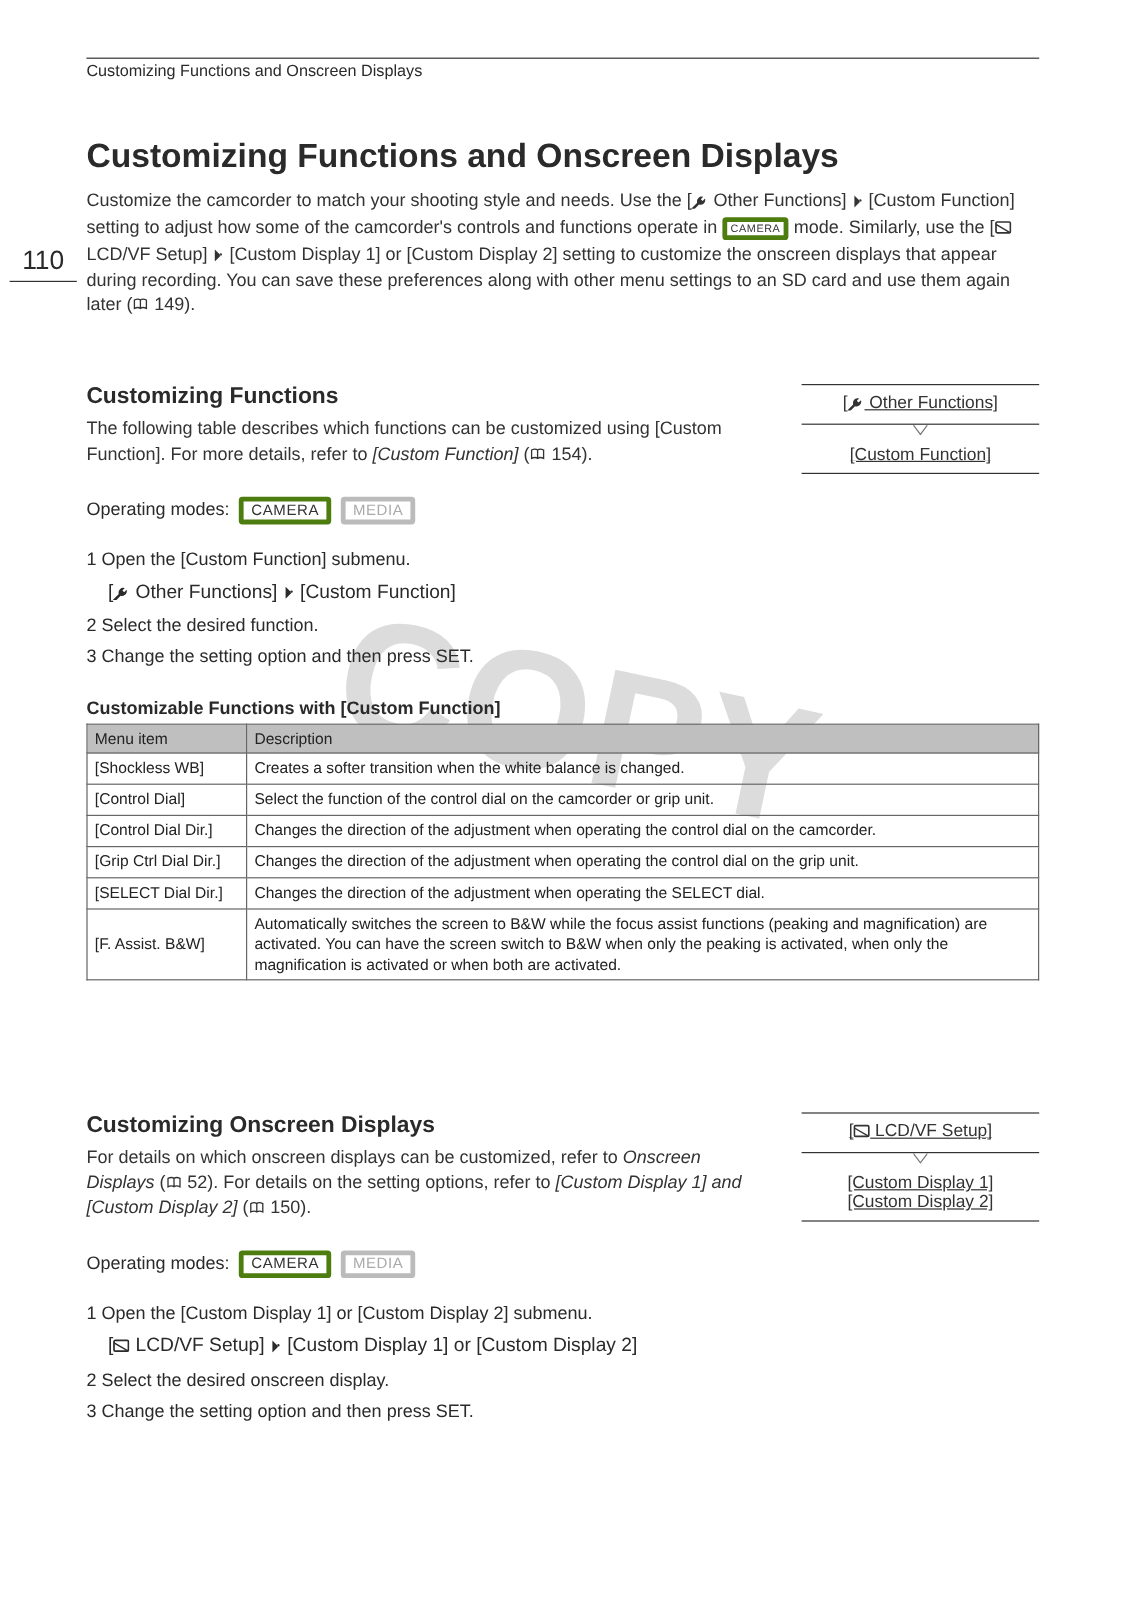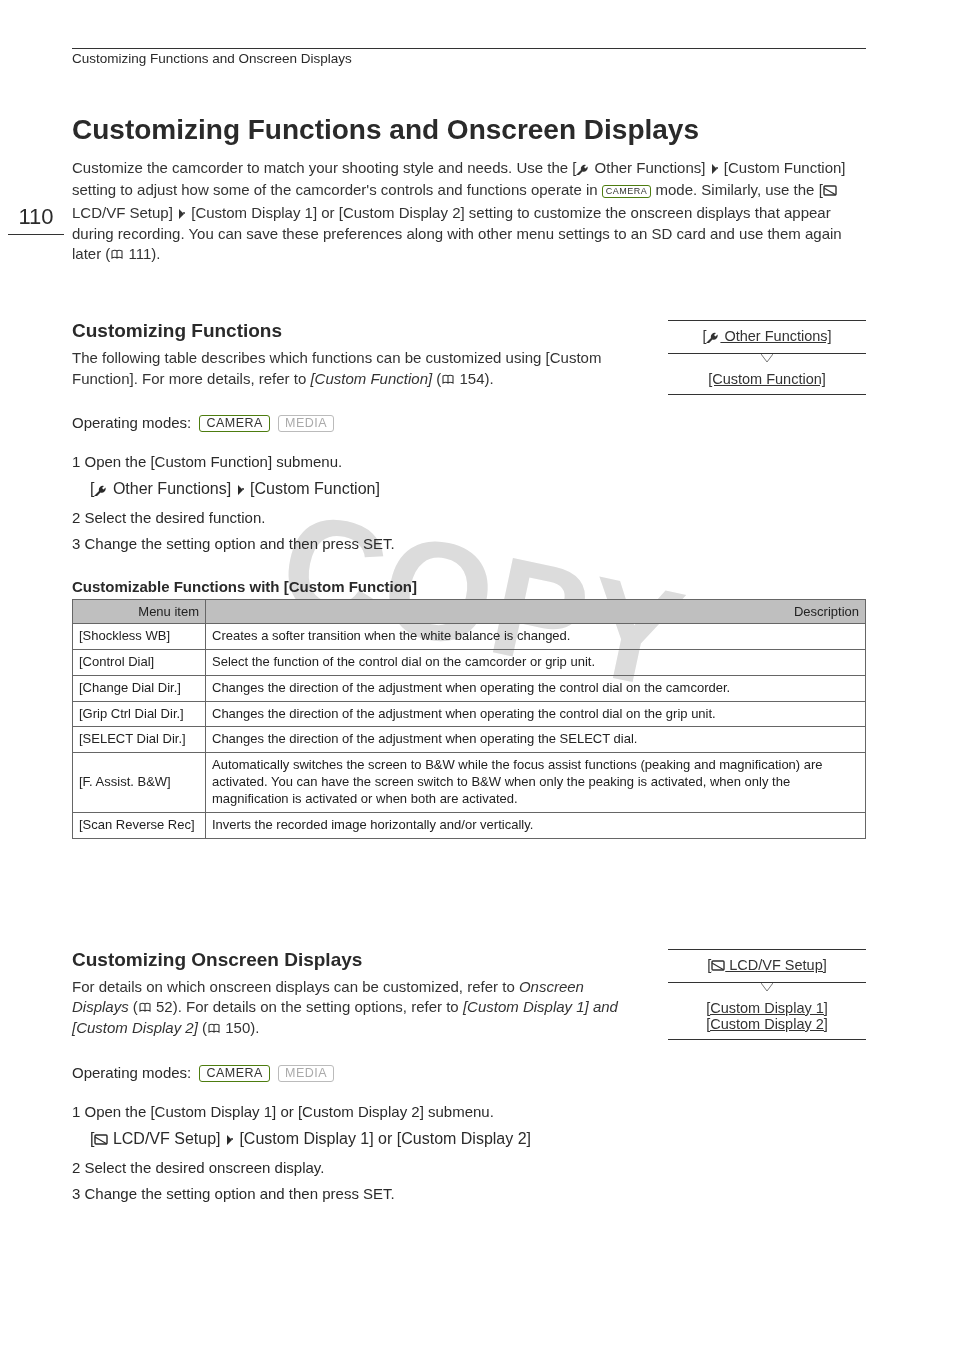--- a/index.html
+++ b/index.html
@@ -94,21 +94,21 @@
     display: inline-block;
     vertical-align: top;
   }
   .opmodes {
     font-size: 15px;
     margin: 16px 0 18px 0;
   }
   .modebtn {
     display: inline-block;
     vertical-align: middle;
-    border: 1px solid #4d7c0f;
+    border: 4px solid #4d7c0f;
     border-radius: 3px;
     padding: 0px 6px 1px 6px;
     margin-left: 4px;
     font-size: 12.5px;
     letter-spacing: 0.5px;
     font-family: Arial, sans-serif;
     color: #333;
   }
   .modebtn.dim {
     color: #aaa;
@@ -139,21 +139,21 @@
     margin: 22px 0 4px 0;
   }
   table.cf {
     width: 100%;
     border-collapse: collapse;
     font-size: 13px;
   }
   table.cf th {
     background: #bfbfbf;
     font-weight: normal;
-    text-align: right;
+    text-align: left;
     padding: 4px 6px;
     border: 0.5px solid #666;
     color: #222;
     font-size: 13px;
   }
   table.cf th:first-child { width: 120px; }
   table.cf td {
     border: 0.5px solid #666;
     padding: 4px 6px;
     vertical-align: middle;
@@ -219,21 +219,21 @@
       <span>Customize the camcorder to match your shooting style and needs. Use the [</span><span class="wrench-icon"><svg width="14" height="14">
             <use href="#wrench"></use>
           </svg></span><span> Other Functions] </span><span class="arrow-icon"><svg width="10" height="12">
             <use href="#arrowr"></use>
           </svg></span><span> [Custom Function] setting to adjust how some of the camcorder's controls and functions operate in </span><span class="modebtn tiny">CAMERA</span><span> mode. Similarly, use the [</span><span class="display-icon"><svg width="14" height="13">
             <use href="#display"></use>
           </svg></span><span> LCD/VF Setup] </span><span class="arrow-icon"><svg width="10" height="12">
             <use href="#arrowr"></use>
           </svg></span><span> [Custom Display 1] or [Custom Display 2] setting to customize the onscreen displays that appear during recording. You can save these preferences along with other menu settings to an SD card and use them again later (</span><span class="book-icon"><svg width="14" height="12">
             <use href="#book"></use>
-          </svg></span><span> 111).</span>
+          </svg></span><span> 149).</span>
     </p>
 
     <div class="row">
       <div class="leftcol">
         <h2>Customizing Functions</h2>
         <p>
           <span>The following table describes which functions can be customized using [Custom Function]. For more details, refer to </span><span class="italic">[Custom Function]</span><span> (</span><span class="book-icon"><svg width="14" height="12">
                 <use href="#book"></use>
               </svg></span><span> 154).</span>
         </p>
@@ -284,38 +284,34 @@
       <tbody>
         <tr>
             <td>[Shockless WB]</td>
             <td>Creates a softer transition when the white balance is changed.</td>
           </tr>
         <tr>
             <td>[Control Dial]</td>
             <td>Select the function of the control dial on the camcorder or grip unit.</td>
           </tr>
         <tr>
-            <td>[Change Dial Dir.]</td>
+            <td>[Control Dial Dir.]</td>
             <td>Changes the direction of the adjustment when operating the control dial on the camcorder.</td>
           </tr>
         <tr>
             <td>[Grip Ctrl Dial Dir.]</td>
             <td>Changes the direction of the adjustment when operating the control dial on the grip unit.</td>
           </tr>
         <tr>
             <td>[SELECT Dial Dir.]</td>
             <td>Changes the direction of the adjustment when operating the SELECT dial.</td>
           </tr>
         <tr>
             <td>[F. Assist. B&amp;W]</td>
             <td>Automatically switches the screen to B&amp;W while the focus assist functions (peaking and magnification) are activated. You can have the screen switch to B&amp;W when only the peaking is activated, when only the magnification is activated or when both are activated.</td>
-          </tr>
-        <tr>
-            <td>[Scan Reverse Rec]</td>
-            <td>Inverts the recorded image horizontally and/or vertically.</td>
           </tr>
       </tbody>
     </table>
 
     <div class="section2">
       <div class="row">
         <div class="leftcol">
           <h2>Customizing Onscreen Displays</h2>
           <p>
             <span>For details on which onscreen displays can be customized, refer to </span><span class="italic">Onscreen Displays</span><span> (</span><span class="book-icon"><svg width="14" height="12">

